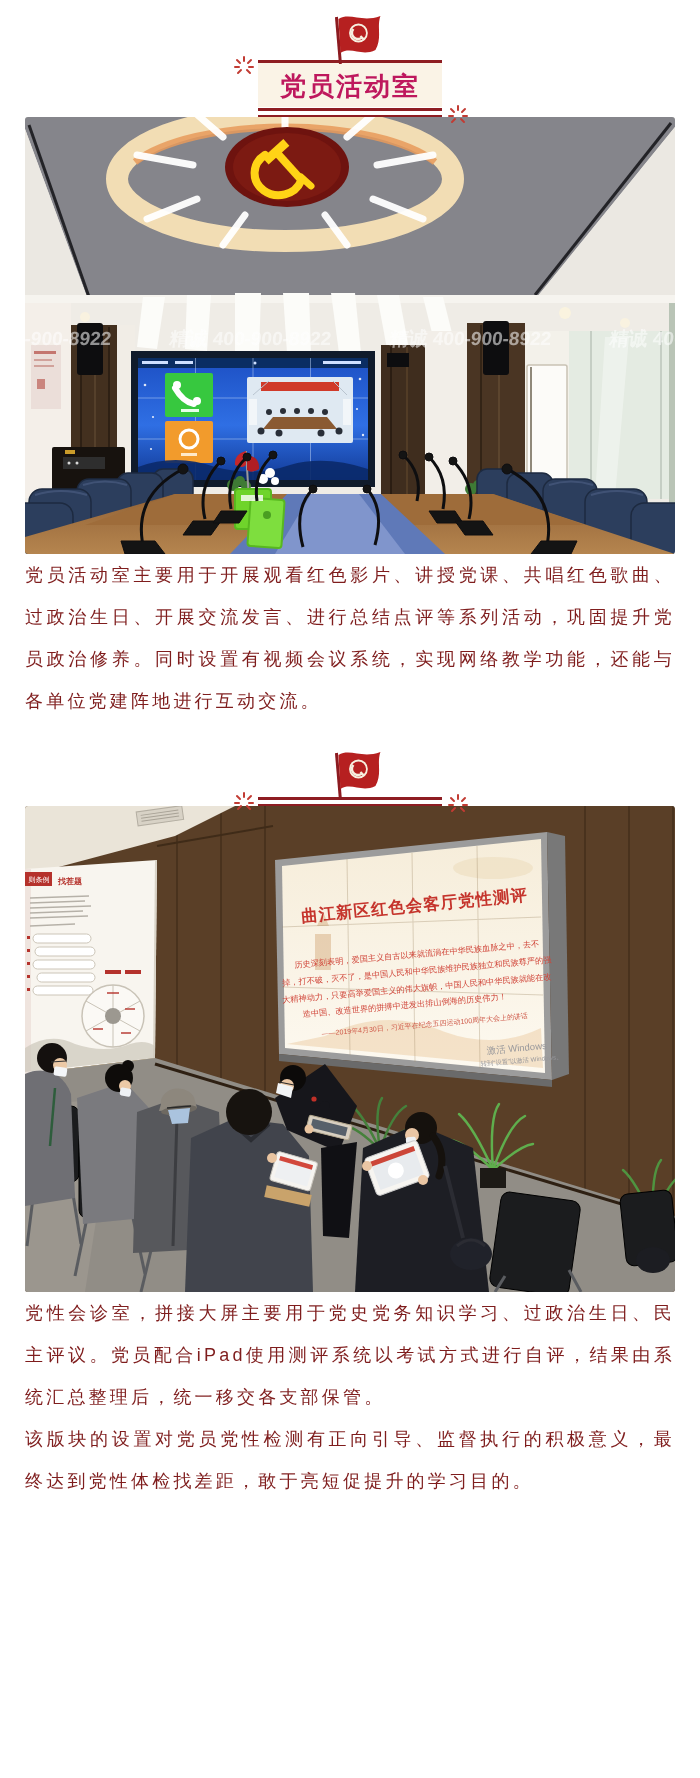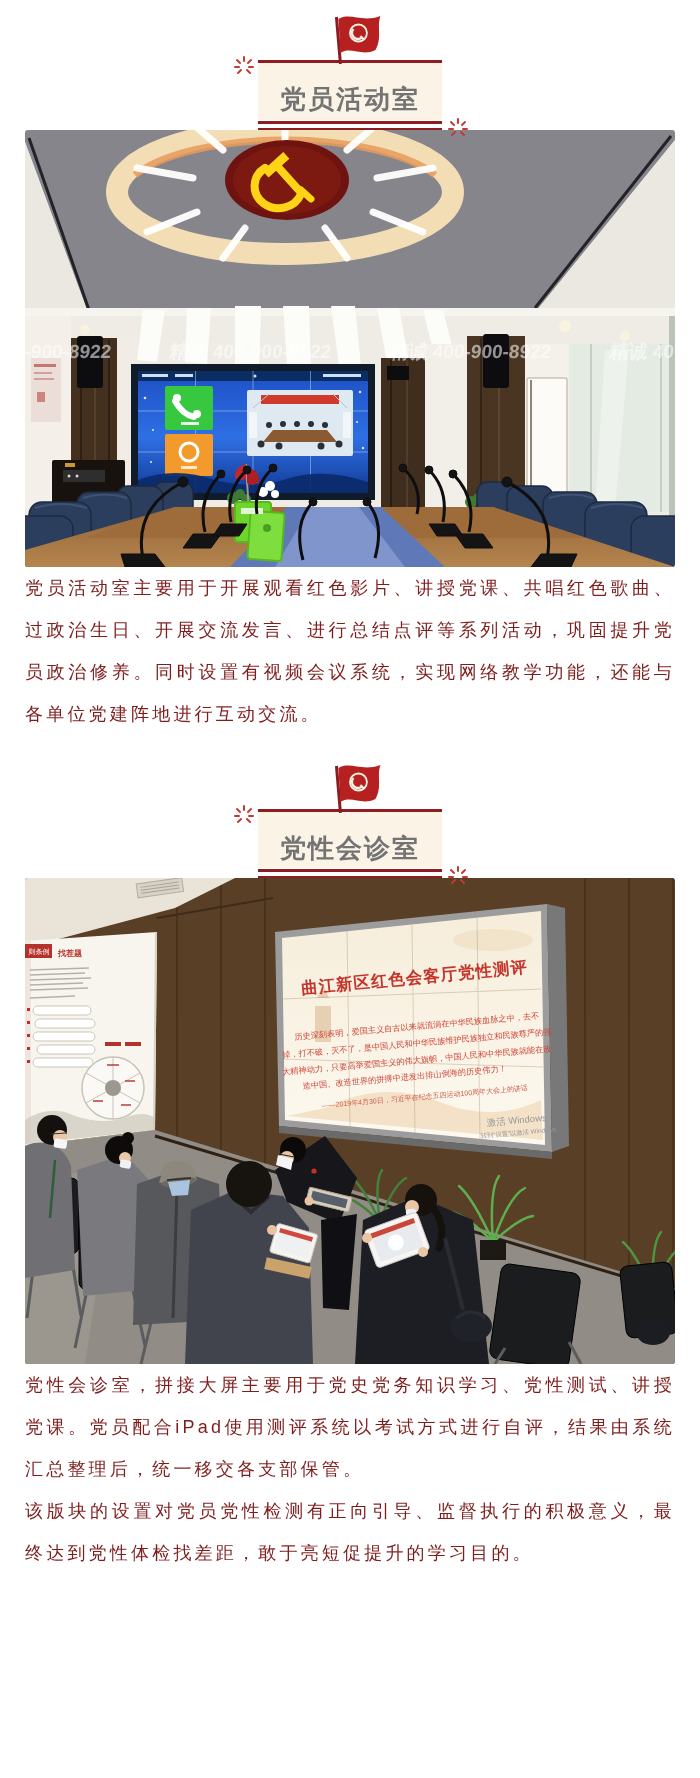--- a/index.html
+++ b/index.html
@@ -3,22 +3,22 @@
 <meta charset="utf-8">
 <style>
   html,body{margin:0;padding:0;background:#ffffff;}
   body{width:700px;font-family:"Liberation Sans","DejaVu Sans",sans-serif;}
   .page{width:700px;background:#fff;padding-bottom:28px;}
 
   
   .badge-block{position:relative;width:184px;margin:14px auto 0;padding-top:46px;}
   .flag-svg{position:absolute;left:50%;top:0;transform:translateX(-52%);width:78px;height:50px;display:block;}
   .badge-box{background:#faf3e6;border-top:3px solid #8e1d22;text-align:center;
-             font-size:26px;font-weight:bold;color:#737373;letter-spacing:2px;
-             padding:22px 0 6px;line-height:1.1;}
+             font-size:26px;font-weight:bold;color:#be185d;letter-spacing:2px;
+             padding:9px 0 6px;line-height:1.1;}
   .badge-rule{height:4px;border-top:3px solid #8e1d22;border-bottom:2px solid #8e1d22;margin-top:1px;}
   .sparkle{position:absolute;width:20px;height:20px;}
   .sp-tl{left:-24px;top:42px;}
   .sp-br{right:-26px;bottom:-8px;}
 
   
   figure.photo-fig{margin:0 25px;}
   .photo-fig svg{display:block;border-radius:3px;}
   .ph1{margin-top:48px;}
   .ph2{margin-top:56px;border-radius:8px;}
@@ -358,21 +358,20 @@
   <section>
 
     <div class="badge-block b2">
       <svg class="flag-svg" viewBox="0 0 78 50">
         <line x1="27" y1="3" x2="31" y2="50" stroke="#8c1b20" stroke-width="3"></line>
         <path d="M29,5 C41,-2 52,9 71,2 C67,13 73,24 66,36 C52,43 42,32 31,39 Z" fill="#b62020"></path>
         <circle cx="49" cy="19" r="8.5" fill="none" stroke="#f7efdf" stroke-width="1.8"></circle>
         <path d="M44,15 a6,6 0 1 0 9,8" fill="none" stroke="#f7efdf" stroke-width="2.4"></path>
         <line x1="51" y1="22" x2="55" y2="26" stroke="#f7efdf" stroke-width="2.2"></line>
       </svg>
-      <div class="badge-box">党性会诊室</div>
       <div class="badge-rule"></div>
       <svg class="sparkle sp-tl" viewBox="0 0 20 20">
         <g stroke="#c23b33" stroke-width="2" stroke-linecap="round">
           <line x1="10" y1="1" x2="10" y2="5"></line>
             <line x1="3" y1="4" x2="6" y2="7"></line>
           <line x1="17" y1="4" x2="14" y2="7"></line>
             <line x1="1" y1="11" x2="5" y2="11"></line>
           <line x1="15" y1="11" x2="19" y2="11"></line>
             <line x1="4" y1="17" x2="7" y2="14"></line>
           <line x1="16" y1="17" x2="13" y2="14"></line>
@@ -637,17 +636,17 @@
           <circle cx="342" cy="360" r="5" fill="#eac6a4"></circle>
           <circle cx="398" cy="374" r="5" fill="#eac6a4"></circle>
           <line x1="420" y1="360" x2="438" y2="432" stroke="#2b2c33" stroke-width="4"></line>
           <ellipse cx="446" cy="448" rx="21" ry="16" fill="#20222a"></ellipse>
           <path d="M432,440 q14,-12 28,0" fill="none" stroke="#2b2c33" stroke-width="3"></path>
           <ellipse cx="628" cy="454" rx="17" ry="13" fill="#1c1d22"></ellipse>
         </g>
       </svg>
     </figure>
 
-    <p class="body p2">党性会诊室，拼接大屏主要用于党史党务知识学习、党性测试、讲授党课。党员配合iPad使用测评系统以考试方式进行自评，结果由系统汇总整理后，统一移交各支部保管。</p>
+    <p class="body p2">党性会诊室，拼接大屏主要用于党史党务知识学习、过政治生日、民主评议。党员配合iPad使用测评系统以考试方式进行自评，结果由系统汇总整理后，统一移交各支部保管。</p>
     <p class="body p3">该版块的设置对党员党性检测有正向引导、监督执行的积极意义，最终达到党性体检找差距，敢于亮短促提升的学习目的。</p>
   </section>
 
 </div>
 
 </body></html>

